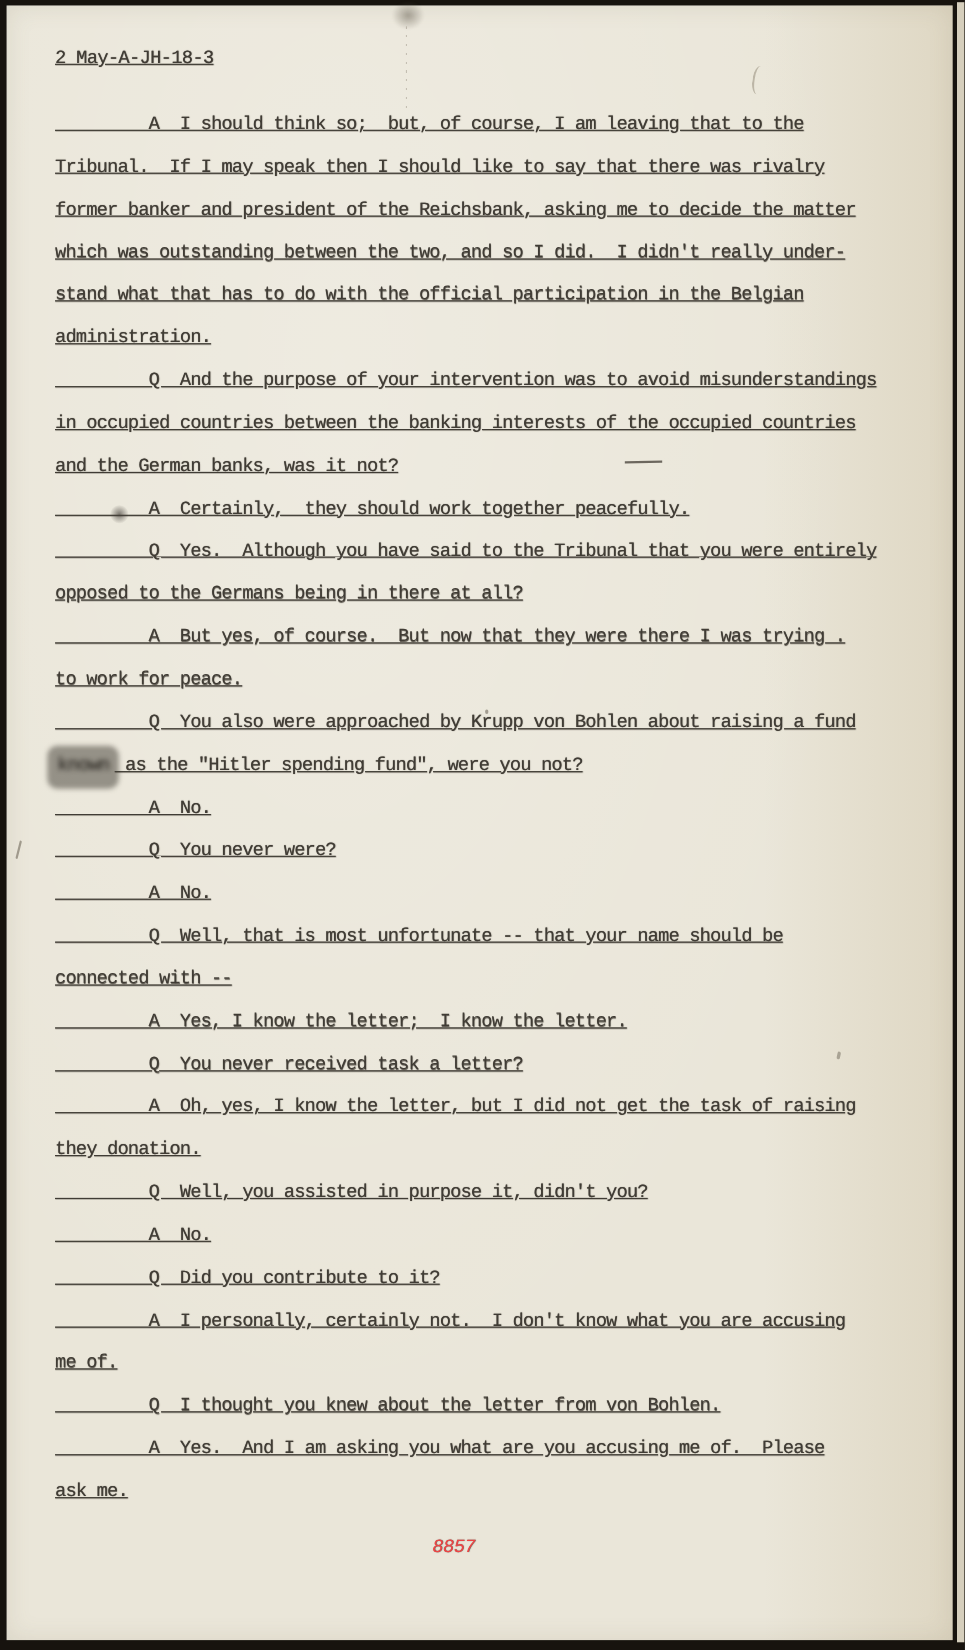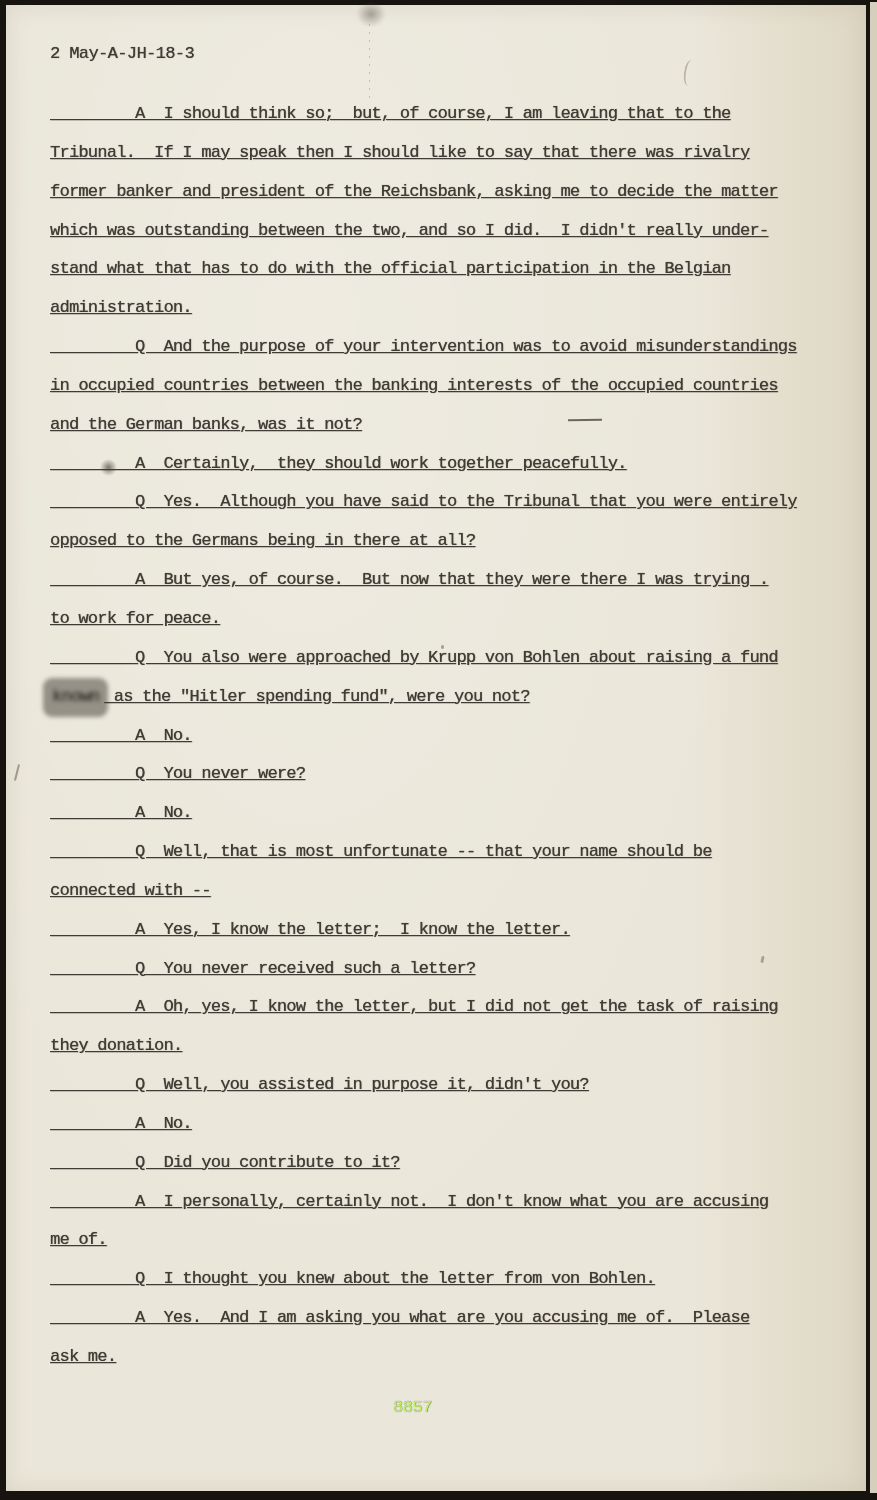--- a/index.html
+++ b/index.html
@@ -32,20 +32,21 @@
   }
 
   .header-line {
     position: absolute;
     left: 50px; top: 44px;
     font-size: 17px;
     letter-spacing: -0.6px;
     color: #403c35;
     white-space: pre;
     text-shadow: 0.3px 0.3px 0.8px rgba(58,53,45,0.85);
+    text-decoration: underline;
   }
 
   .content {
     position: absolute;
     left: 50px; top: 95px;
     width: 800px;
     font-size: 17px;
     letter-spacing: -0.75px;
     color: #403c35;
   }
@@ -67,23 +68,24 @@
     margin-left: -7px;
     margin-right: -4px;
     filter: blur(2.3px);
   }
 
   .page-number {
     position: absolute;
     left: 393px; top: 1398px;
     font-size: 17px;
     letter-spacing: -0.5px;
-    color: #bef264;
+    color: #ef4444;
     white-space: pre;
     text-shadow: 0.3px 0.3px 0.8px rgba(58,53,45,0.8);
+    font-style: italic;
   }
 
   
   .smudge-top {
     position: absolute; left: 356px; top: 1px;
     width: 30px; height: 26px;
     background: radial-gradient(ellipse at center, rgba(95,88,75,0.50), rgba(95,88,75,0) 70%);
     filter: blur(1px);
   }
   .fold-dotted-line {
@@ -164,21 +166,21 @@
       <div class="line">         A  But yes, of course.  But now that they were there I was trying .</div>
       <div class="line">to work for peace.</div>
       <div class="line">         Q  You also were approached by Krupp von Bohlen about raising a fund</div>
       <div class="line"><span class="smudge">known</span> as the "Hitler spending fund", were you not?</div>
       <div class="line">         A  No.</div>
       <div class="line">         Q  You never were?</div>
       <div class="line">         A  No.</div>
       <div class="line">         Q  Well, that is most unfortunate -- that your name should be</div>
       <div class="line">connected with --</div>
       <div class="line">         A  Yes, I know the letter;  I know the letter.</div>
-      <div class="line">         Q  You never received such a letter?</div>
+      <div class="line">         Q  You never received task a letter?</div>
       <div class="line">         A  Oh, yes, I know the letter, but I did not get the task of raising</div>
       <div class="line">they donation.</div>
       <div class="line">         Q  Well, you assisted in purpose it, didn't you?</div>
       <div class="line">         A  No.</div>
       <div class="line">         Q  Did you contribute to it?</div>
       <div class="line">         A  I personally, certainly not.  I don't know what you are accusing</div>
       <div class="line">me of.</div>
       <div class="line">         Q  I thought you knew about the letter from von Bohlen.</div>
       <div class="line">         A  Yes.  And I am asking you what are you accusing me of.  Please</div>
       <div class="line">ask me.</div>

